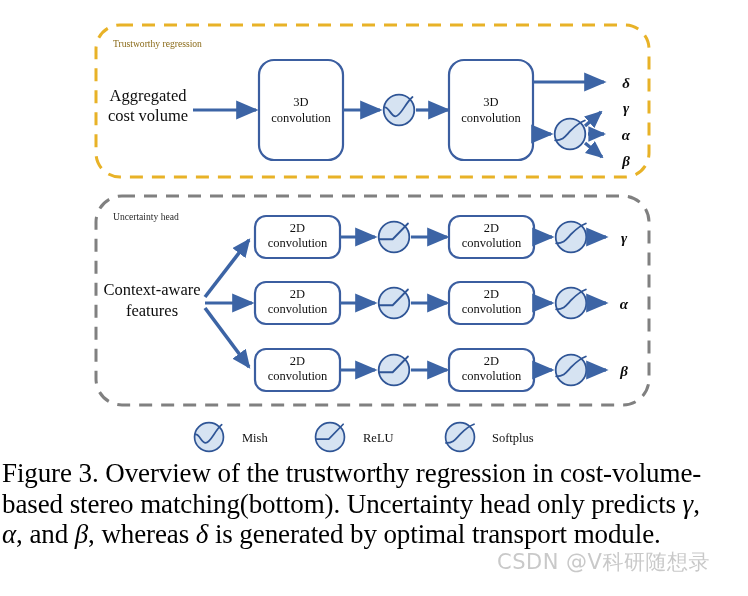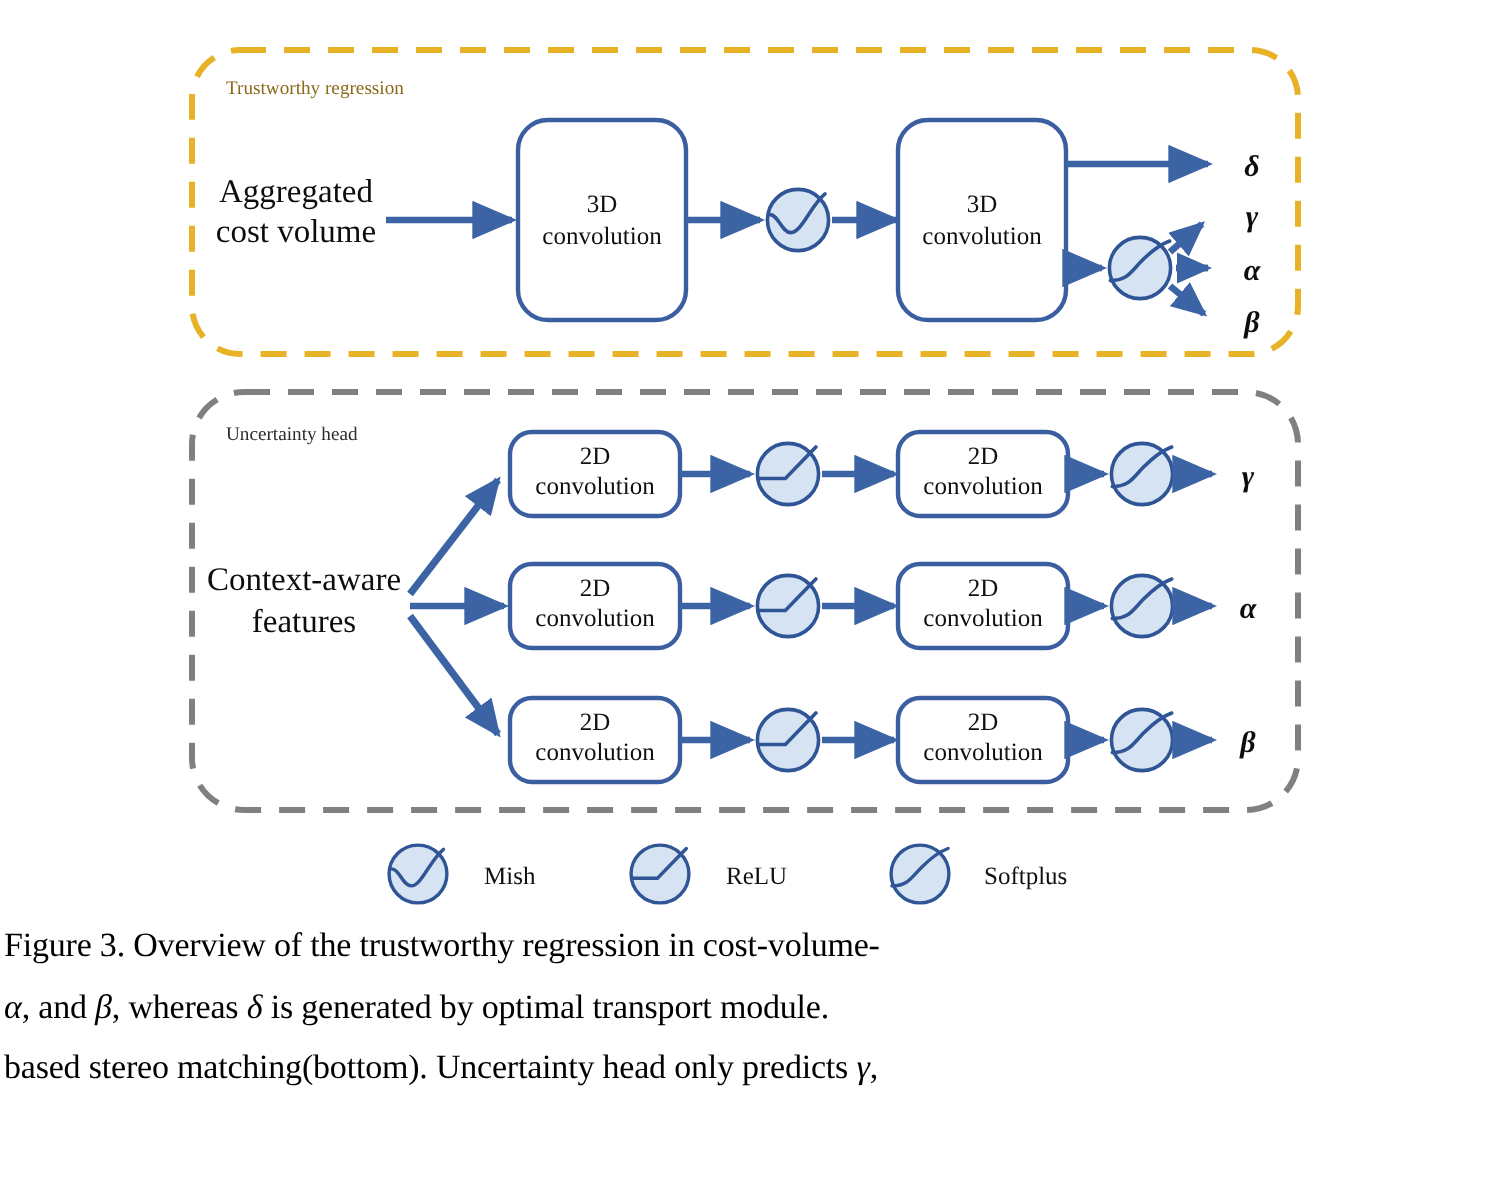--- a/index.html
+++ b/index.html
@@ -63,21 +63,21 @@
     fill: #111111;
     text-anchor: start;
     font-family: "Liberation Serif", "DejaVu Serif", serif;
   }
   #caption {
     position: absolute;
     left: 2px;
     top: 458px;
     width: 744px;
     font-family: "Liberation Serif", "DejaVu Serif", serif;
-    font-size: 17px;
+    font-size: 27px;
     line-height: 30.5px;
     color: #000000;
     letter-spacing: -0.1px;
   }
   #caption .gk {
     font-style: italic;
   }
   #watermark {
     position: absolute;
     left: 497px;
@@ -235,18 +235,19 @@
       <use href="#ic-relu" x="313" y="420" width="34" height="34"></use>
       <text class="legend-label" x="363" y="442">ReLU</text>
 
       <use href="#ic-softplus" x="443" y="420" width="34" height="34"></use>
       <text class="legend-label" x="492" y="442">Softplus</text>
     </g>
   </svg>
 
   <div id="caption">
     <div><span>Figure 3. Overview of the trustworthy regression in cost-volume-</span></div>
+    <div><span>based stereo matching(bottom). Uncertainty head only predicts </span><span class="gk">γ</span><span>,</span></div>
     <div><span class="gk">α</span><span>, and </span><span class="gk">β</span><span>, whereas </span><span class="gk">δ</span><span> is generated by optimal transport module.</span></div>
-    <div><span>based stereo matching(bottom). Uncertainty head only predicts </span><span class="gk">γ</span><span>,</span></div>
   </div>
 
+  <div id="watermark">CSDN @V科研随想录</div>
 
 </div>
 
 </body></html>

